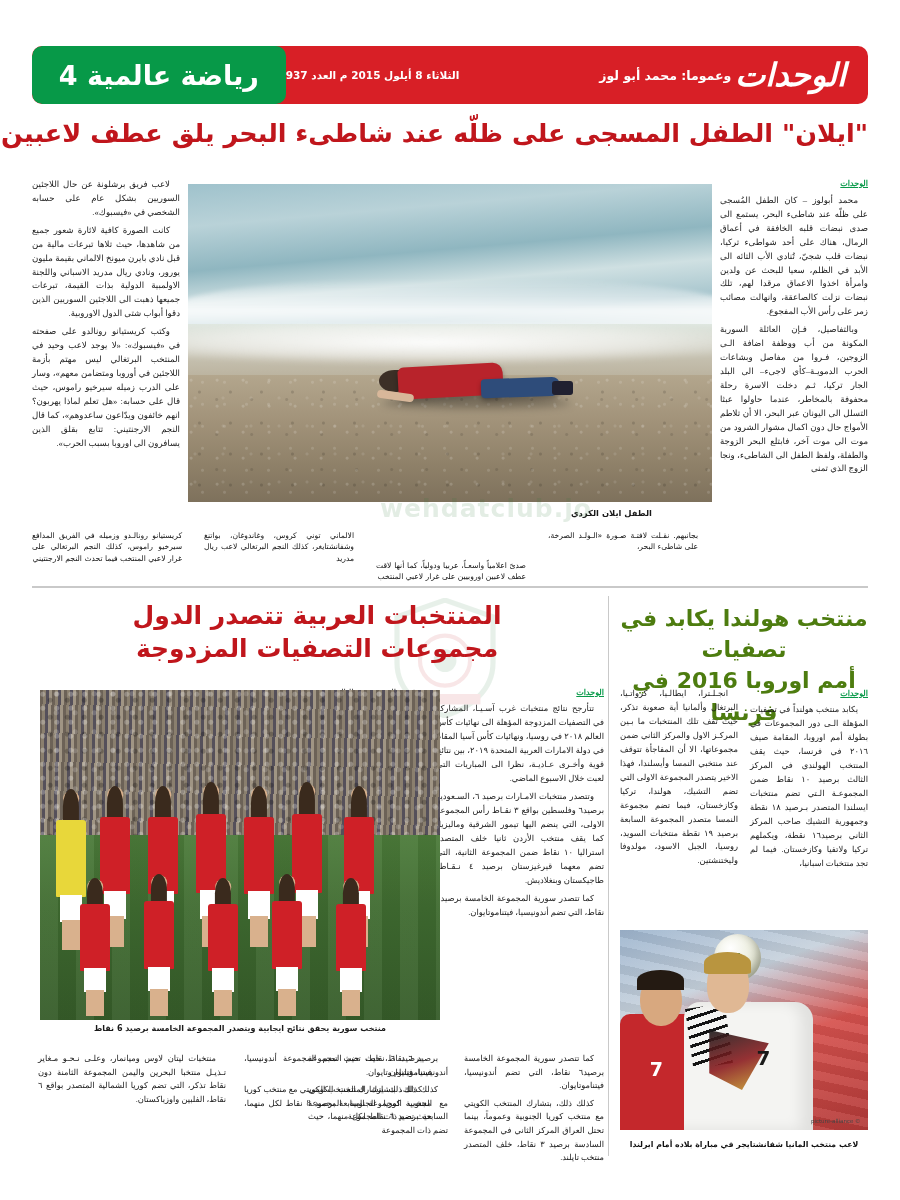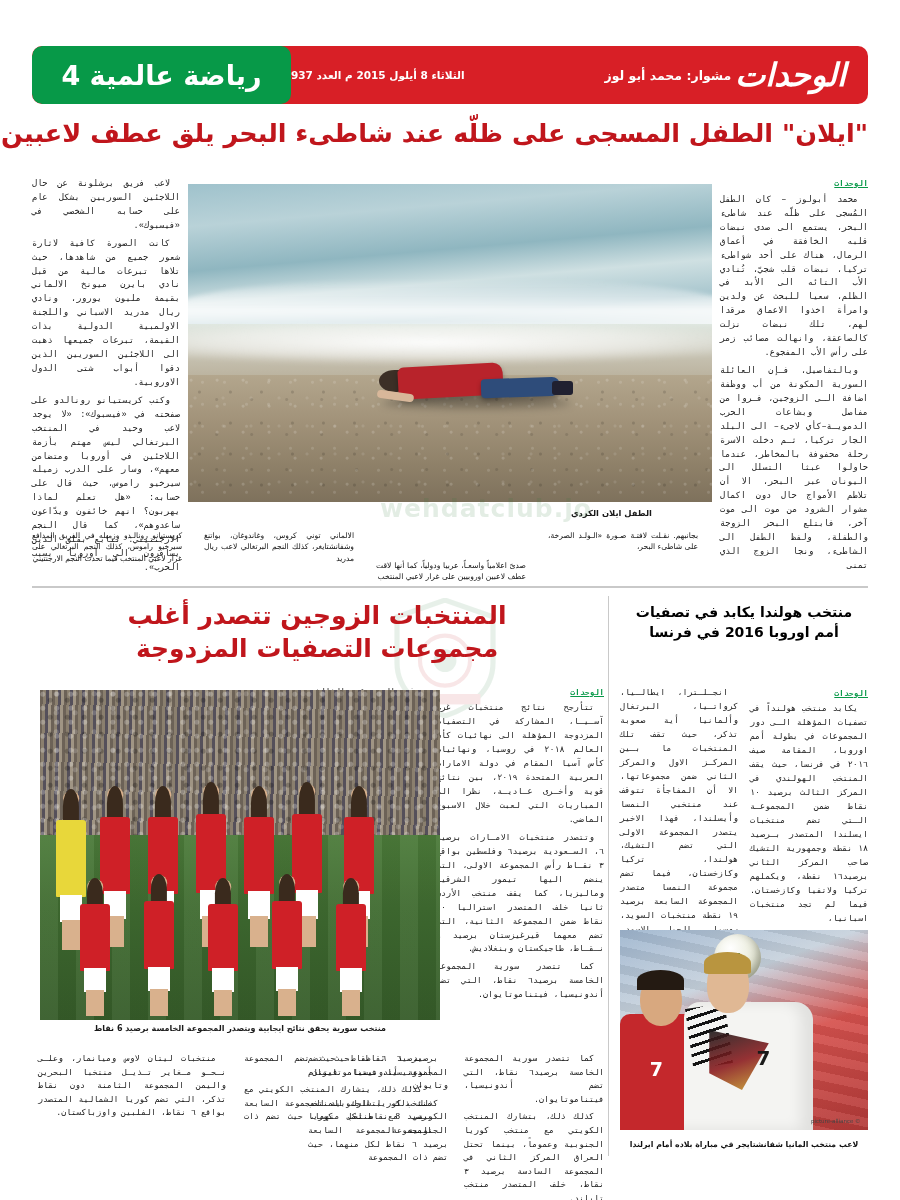--- a/index.html
+++ b/index.html
@@ -105,21 +105,21 @@
     top: 178px;
     left: 32px;
     width: 836px;
     height: 400px;
   }
   .col {
     font-size: 8.6px;
     line-height: 1.62;
     text-align: justify;
     color: #1a1a1a;
-    font-family: Liberation Mono, monospace;
+    font-family: Liberation Serif, serif;
   }
   .col p { margin: 0 0 4px 0; text-indent: 10px; }
   .kicker {
     color: #079948;
     font-weight: bold;
     font-size: 8px;
     text-decoration: underline;
     margin-bottom: 3px;
     text-indent: 0 !important;
   }
@@ -267,22 +267,22 @@
     font-weight: bold;
     line-height: 1.3;
     letter-spacing: -0.3px;
   }
   .mid-right-head {
     position: absolute;
     top: 603px;
     right: 32px;
     width: 248px;
     text-align: center;
-    color: #000000;
-    font-size: 14px;
+    color: #4d7c0f;
+    font-size: 22px;
     font-weight: bold;
     line-height: 1.42;
   }
 
   .mid-right-body {
     position: absolute;
     top: 686px;
     right: 32px;
     width: 248px;
     height: 235px;
@@ -431,21 +431,21 @@
     opacity:.1;
   }
 </style>
 </head>
 <body>
 
 <div class="page">
 
   <div class="masthead">
     <div class="masthead-title">الوحدات</div>
-    <div class="masthead-editor">مشوار: محمد أبو لوز</div>
+    <div class="masthead-editor">وعموما: محمد أبو لوز</div>
     <div class="masthead-date">الثلاثاء 8 أيلول 2015 م العدد 937</div>
     <div class="brand-badge">
       <span class="brand-badge-text">رياضة عالمية 4</span>
     </div>
   </div>
 
   <div class="main-headline">"ايلان" الطفل المسجى على ظلّه عند شاطىء البحر يلق عطف لاعبين أوروبيين</div>
 
   <div class="top-article">
 
@@ -494,21 +494,21 @@
   <div class="vline" style="left:608px; top:596px; height:560px;"></div>
 
   <svg class="wm-crest" viewBox="0 0 100 115">
     <path d="M50 2 L96 18 V62 C96 90 72 106 50 113 C28 106 4 90 4 62 V18 Z" fill="none" stroke="#1f7a36" stroke-width="5"></path>
     <circle cx="50" cy="60" r="24" fill="none" stroke="#c0161c" stroke-width="4"></circle>
     <circle cx="50" cy="60" r="11" fill="#1f7a36"></circle>
     <rect x="16" y="92" width="68" height="10" fill="#c0161c"></rect>
   </svg>
 
   <div class="mid-left-head">
-    <div>المنتخبات الزوجين تتصدر أغلب</div>
+    <div>المنتخبات العربية تتصدر الدول</div>
     <div>مجموعات التصفيات المزدوجة</div>
   </div>
 
   <div class="mid-right-head">
     <div>منتخب هولندا يكابد في تصفيات</div>
     <div>أمم اوروبا 2016 في فرنسا</div>
   </div>
 
   <div class="mid-right-body">
     <div class="mcol col" style="right:0;">

